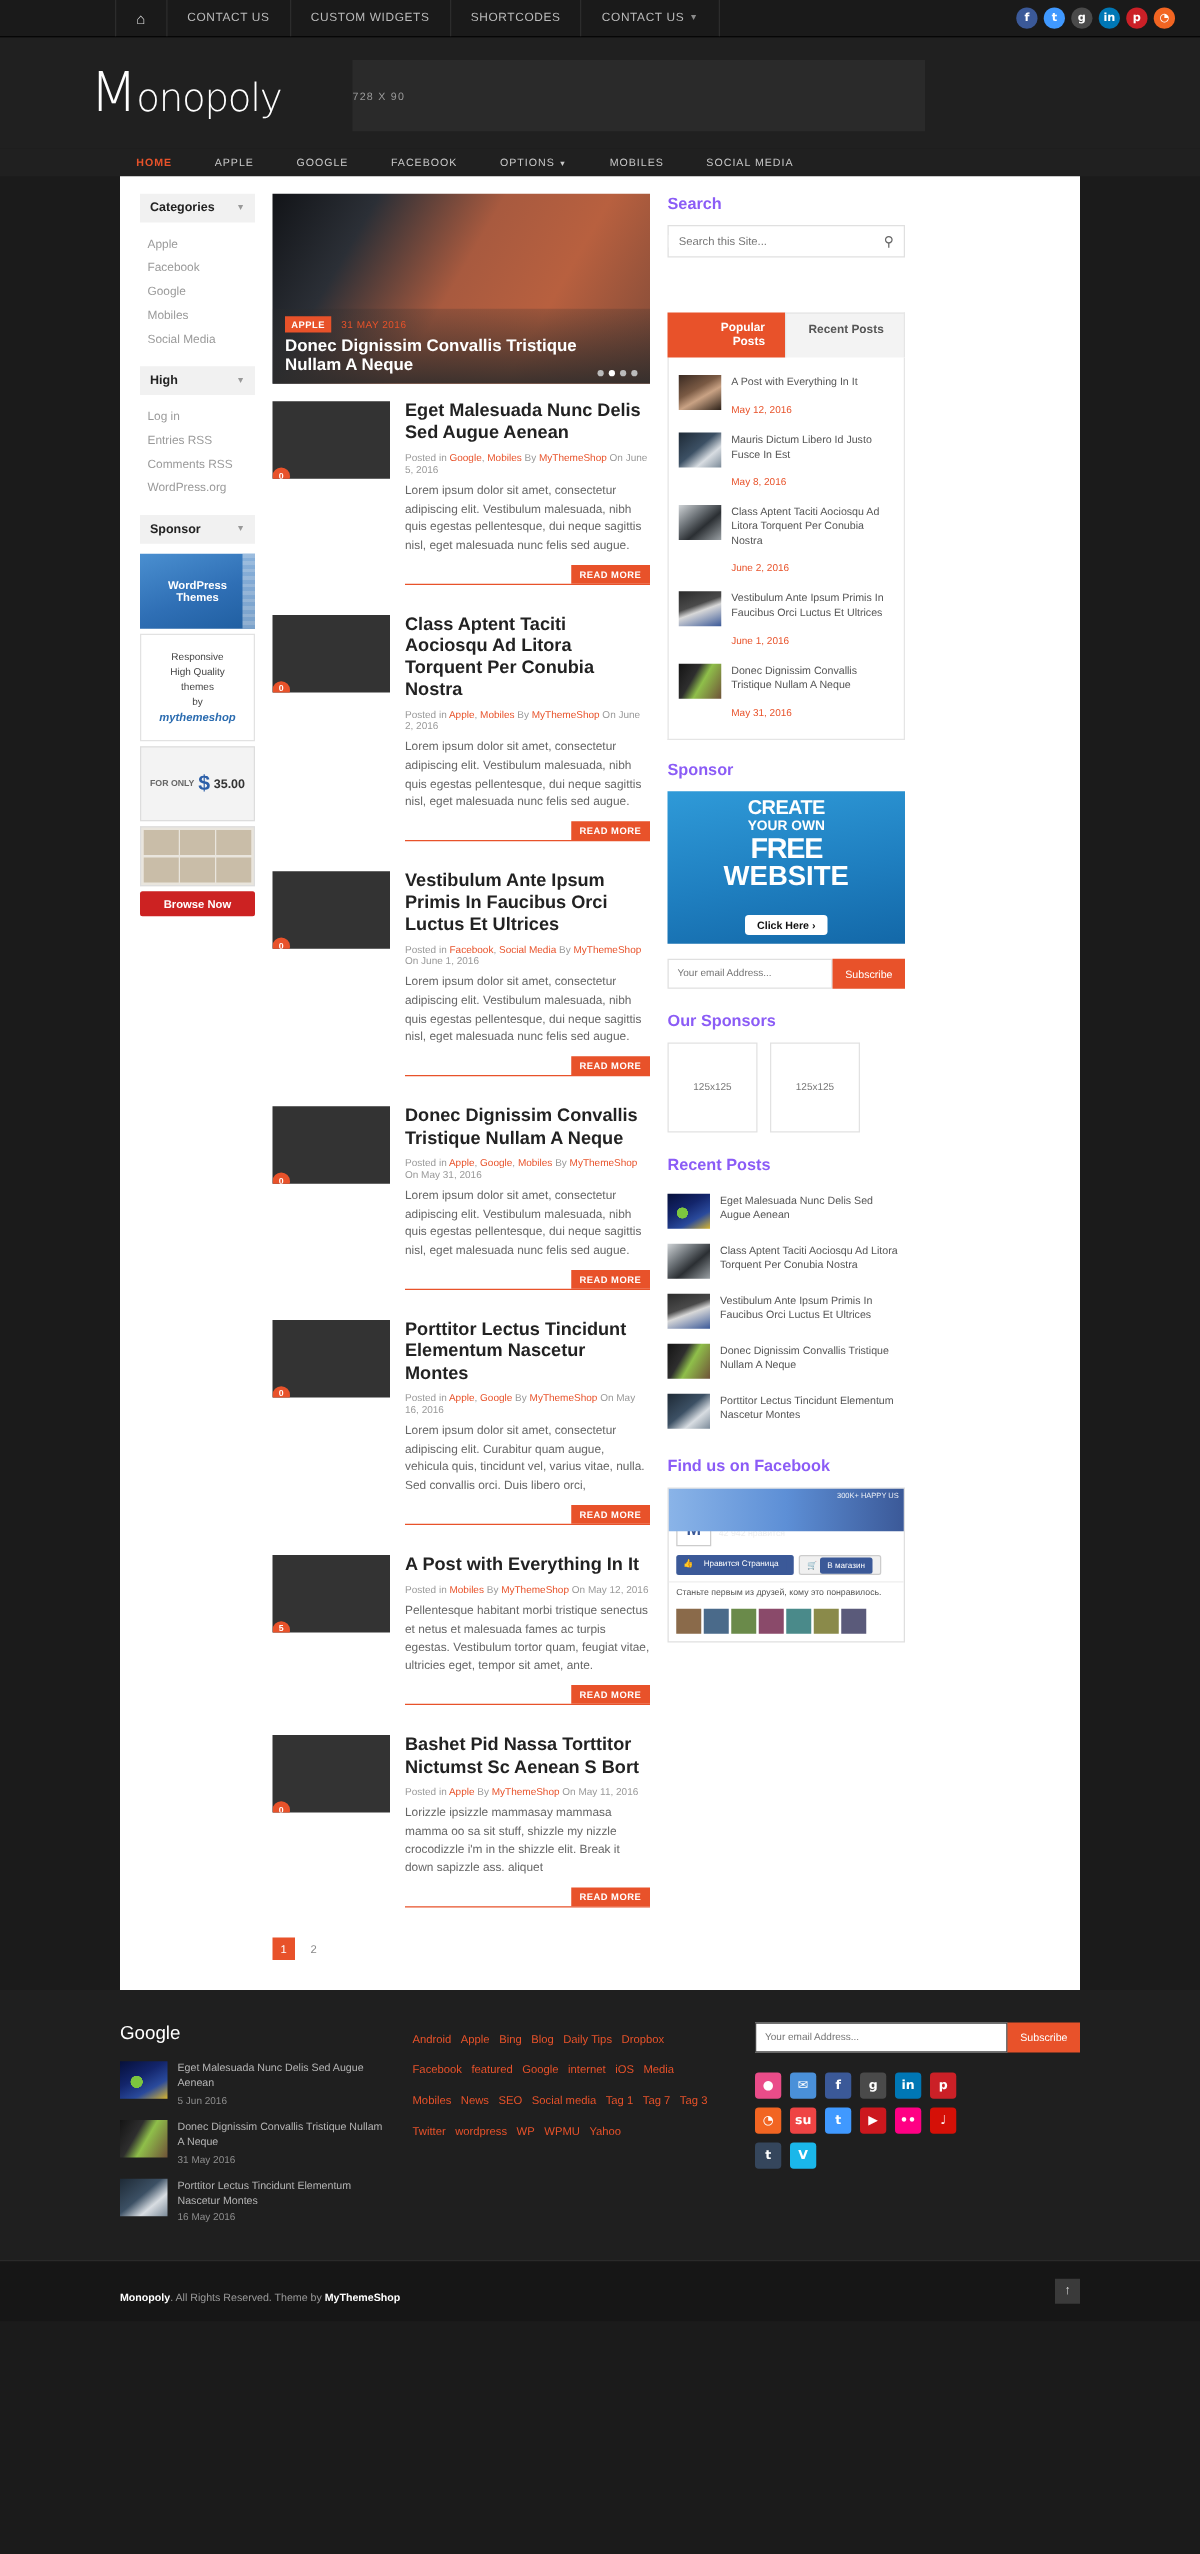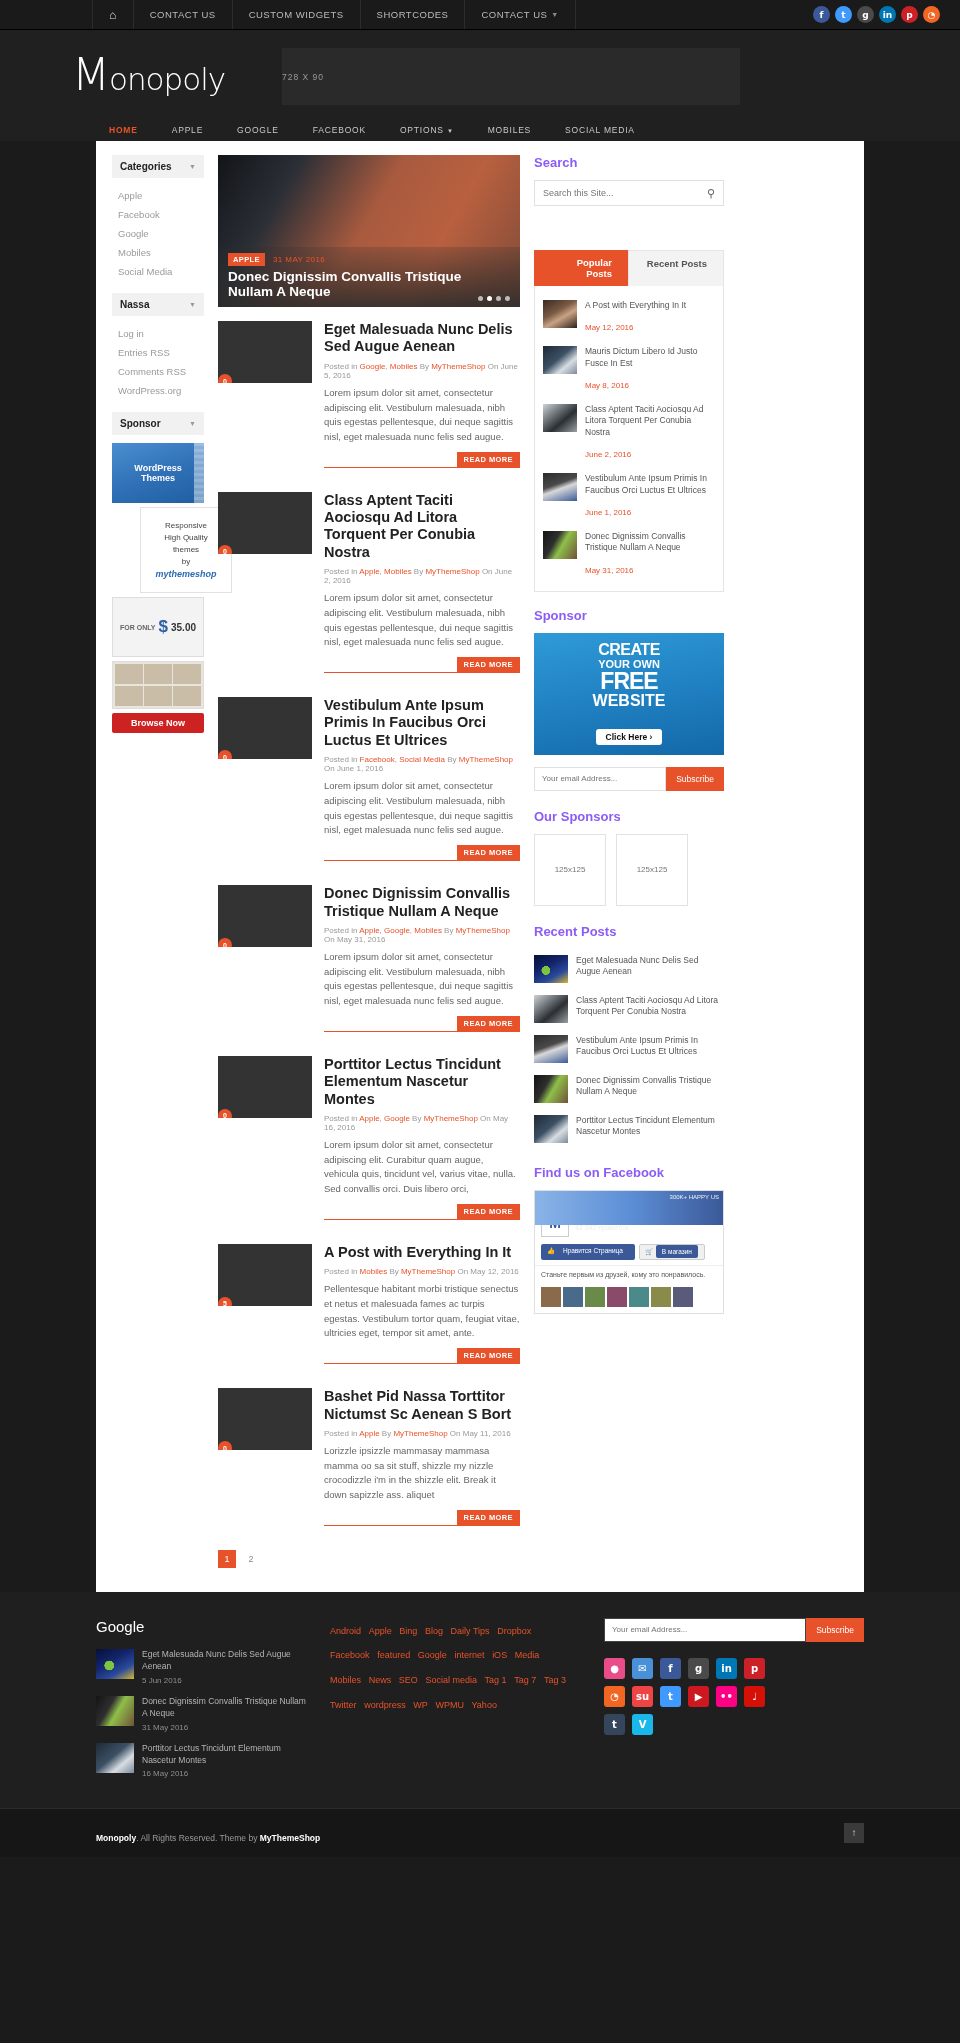--- a/index.html
+++ b/index.html
@@ -130,21 +130,21 @@
     overflow: hidden;
   }
   .spon1:after{
     content:""; position:absolute; right:0; top:0; bottom:0; width:10px;
     background:repeating-linear-gradient(#fff 0 3px,#d7e6f5 3px 6px);
     opacity:.5;
   }
   .spon2 {
     height: 86px; background: #fff; border:1px solid #e2e2e2;
     display:flex; flex-direction:column; align-items:center; justify-content:center;
-    gap:3px; text-align:center; padding:4px;margin-left:28px;
+    gap:3px; text-align:center; padding:4px;
   }
   .spon2 .l1{font-size:8px;color:#444;}
   .spon2 .l3{font-size:9px;color:#2b6cb0;font-style:italic;font-weight:bold;}
   .spon3 {
     height: 60px; background:#f3f3f3; border:1px solid #ddd;
     display:flex;align-items:center;justify-content:center;
     color:#2c5fa8;font-size:17px;font-weight:bold;
   }
   .spon3 .amt{font-size:10px;color:#333;margin-left:3px;}
   .spon4{height:48px;background:#e9e5dd;border:1px solid #ddd;
@@ -255,21 +255,21 @@
   .ad-big {
     height: 122px;
     background: linear-gradient(170deg,#2f9ad8 0%,#1f7fc0 55%,#1368a8 100%);
     display: flex; flex-direction: column; align-items: center;
     justify-content: center; color: #fff; margin-bottom: 12px;
     position: relative; overflow: hidden; padding: 6px;
   }
   .ad-big .a1{font-size:16px;font-weight:bold;letter-spacing:-.5px;line-height:1;}
   .ad-big .a2{font-size:11px;font-weight:bold;line-height:1.1;}
   .ad-big .a3{font-size:23px;font-weight:bold;line-height:1;letter-spacing:-1px;}
-  .ad-big .a4{font-size:16px;font-weight:bold;line-height:1;margin-bottom:20px;}
+  .ad-big .a4{font-size:22px;font-weight:bold;line-height:1;margin-bottom:20px;}
   .ad-big .a5{background:#fff;color:#111;font-size:8.5px;font-weight:bold;
     padding:3px 10px;border-radius:3px;}
 
   .subrow { display: flex; height: 24px; margin-bottom: 18px; }
   .subrow input {
     flex: 1; border: 1px solid #e0e0e0; padding: 0 7px; font-size: 8px;
     color: #aaa; outline: 0; font-family: "Liberation Sans", sans-serif;
   }
   .subrow button {
     background: #e8522a; color: #fff; border: 0; font-size: 8.5px;
@@ -415,21 +415,21 @@
       <ul id="catList">
           <li>Apple</li>
           <li>Facebook</li>
           <li>Google</li>
           <li>Mobiles</li>
           <li>Social Media</li>
         </ul>
     </div>
     <div class="block">
       <div class="wtitle">
-        <span>Nassa</span>
+        <span>High</span>
         <span class="dn">▼</span>
       </div>
       <ul id="metaList">
           <li>Log in</li>
           <li>Entries RSS</li>
           <li>Comments RSS</li>
           <li>WordPress.org</li>
         </ul>
     </div>
     <div class="block">

